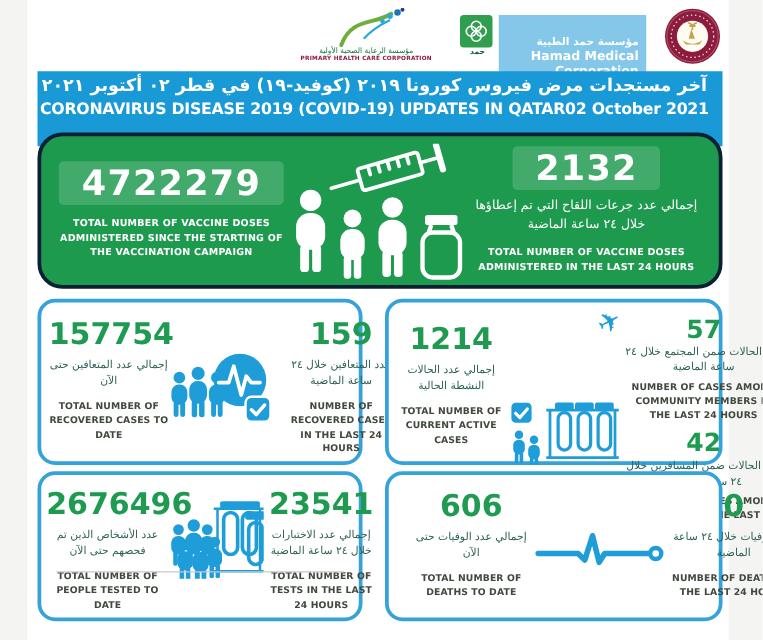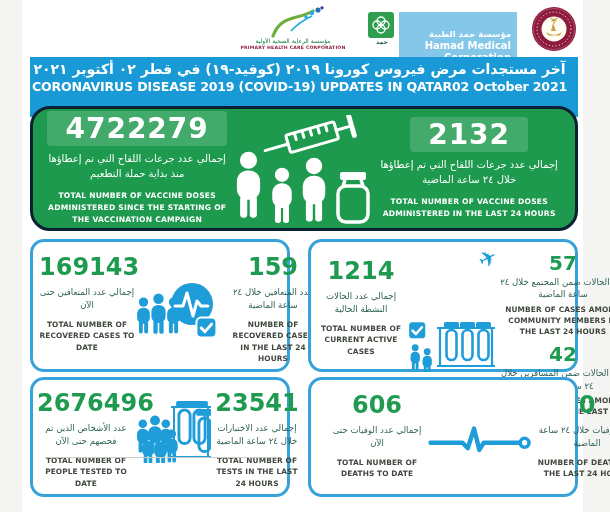--- a/index.html
+++ b/index.html
@@ -178,21 +178,20 @@
   </div>
 
   <div class="titlebar">
     <div class="t-ar" dir="rtl">آخر مستجدات مرض فيروس كورونا ٢٠١٩ (كوفيد-١٩) في قطر ٠٢ أكتوبر ٢٠٢١</div>
     <div class="t-en">CORONAVIRUS DISEASE 2019 (COVID-19) UPDATES IN QATAR02 October 2021</div>
   </div>
 
   <div class="hero">
     <div class="hero-col left">
       <div class="hero-num">4722279</div>
-      <div class="hero-ar" dir="rtl">إجمالي عدد جرعات اللقاح التي تم إعطاؤها منذ بداية حملة التطعيم</div>
       <div class="hero-en">TOTAL NUMBER OF VACCINE DOSES ADMINISTERED SINCE THE STARTING OF THE VACCINATION CAMPAIGN</div>
     </div>
     <div class="hero-mid">
       <svg width="150" height="110" viewBox="0 0 150 110" style="color:#ffffff">
         <g transform="translate(34,4) rotate(-16 55 17)">
             <use href="#syringe"></use>
           </g>
         <use href="#person" transform="translate(6,36) scale(1.55)"></use>
         <use href="#person" transform="translate(42,52) scale(1.3)"></use>
         <use href="#person" transform="translate(72,42) scale(1.5)"></use>
@@ -202,21 +201,21 @@
     <div class="hero-col right">
       <div class="hero-num">2132</div>
       <div class="hero-ar" dir="rtl">إجمالي عدد جرعات اللقاح التي تم إعطاؤها خلال ٢٤ ساعة الماضية</div>
       <div class="hero-en">TOTAL NUMBER OF VACCINE DOSES ADMINISTERED IN THE LAST 24 HOURS</div>
     </div>
   </div>
 
   <div class="card r2l">
     <div class="grid3">
       <div class="stat">
-        <div class="num">169143</div>
+        <div class="num">157754</div>
         <div class="ar" dir="rtl">إجمالي عدد المتعافين حتى الآن</div>
         <div class="en">TOTAL NUMBER OF RECOVERED CASES TO DATE</div>
       </div>
       <div class="icon-col">
         <svg width="94" height="62" viewBox="0 0 94 62">
           <use href="#person" transform="translate(0,18) scale(0.85)"></use>
           <use href="#person" transform="translate(14,14) scale(0.95)"></use>
           <use href="#person" transform="translate(30,18) scale(0.85)"></use>
           <circle cx="57" cy="25" r="21" fill="currentColor"></circle>
           <path d="M40,27 H48 L52,14 L58,37 L62,22 L66,27 H73" stroke="#ffffff" stroke-width="3" fill="none" stroke-linecap="round" stroke-linejoin="round"></path>

